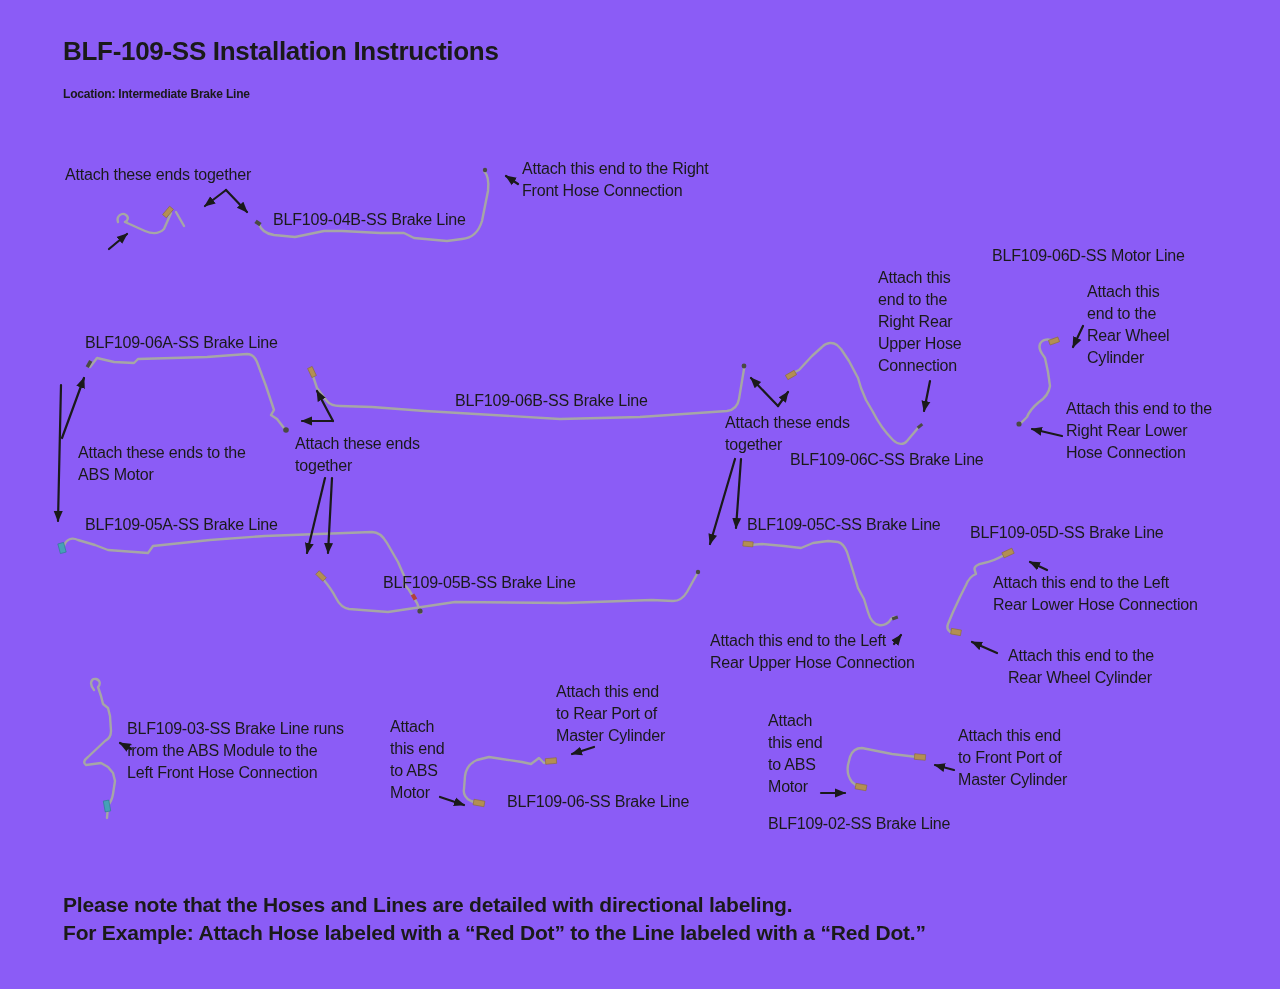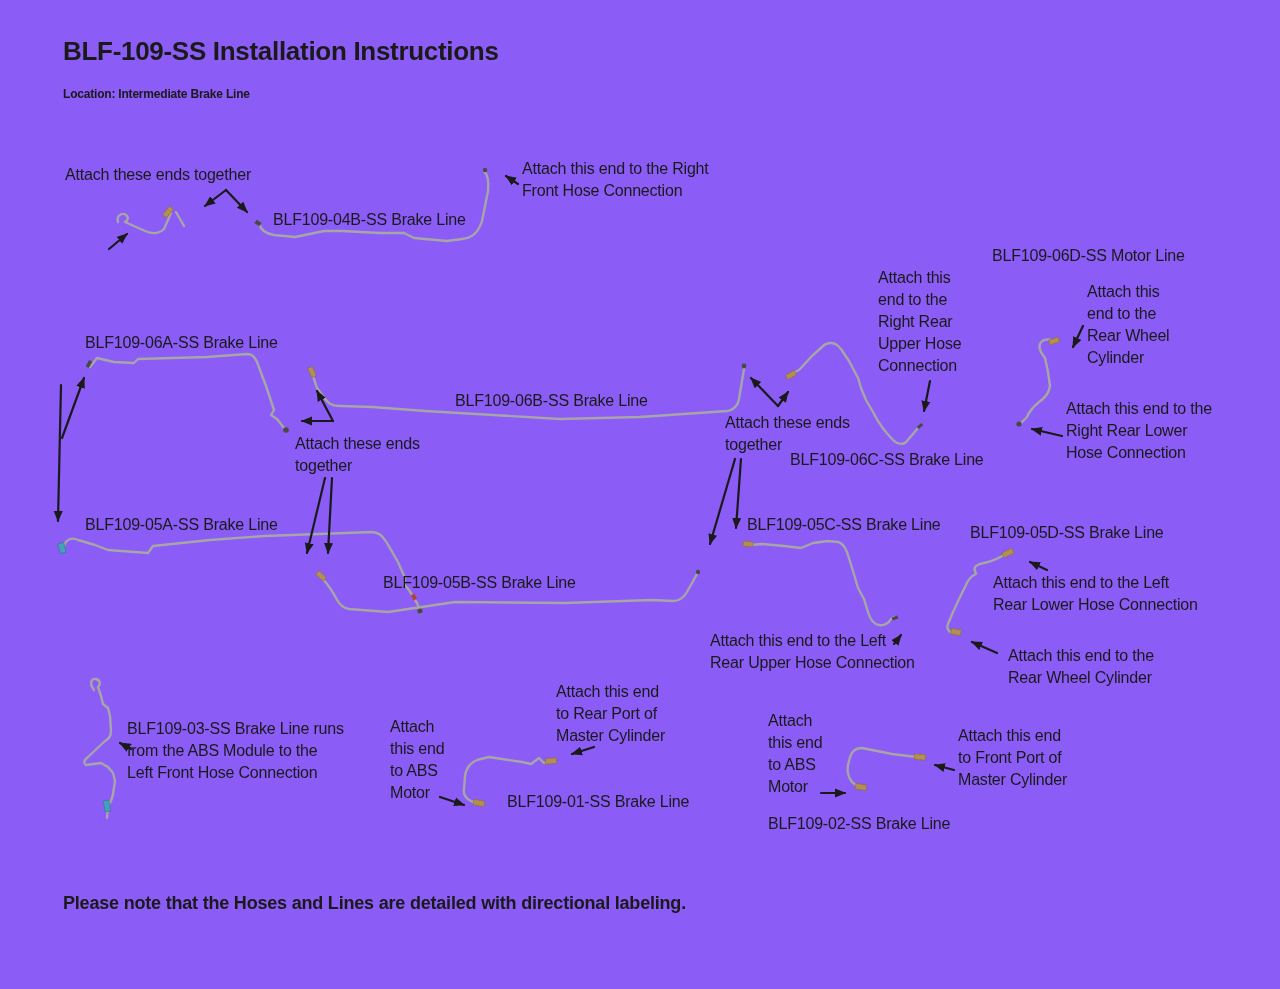--- a/index.html
+++ b/index.html
@@ -16,21 +16,21 @@
     font-size:26px;font-weight:bold;letter-spacing:-0.3px;
     white-space:pre-line;
   }
   .subhead{
     position:absolute;
     font-size:12px;font-weight:bold;letter-spacing:-0.2px;
     white-space:pre-line;
   }
   .note{
     position:absolute;
-    font-size:18px;font-weight:bold;letter-spacing:-0.2px;
+    font-size:21px;font-weight:bold;letter-spacing:-0.2px;
     white-space:pre-line;
   }
   .lbl{
     position:absolute;
     font-size:16px;line-height:22px;letter-spacing:-0.2px;
     white-space:pre-line;
   }
   #diagram-svg{position:absolute;left:0;top:0;}
   .brake-line{
     fill:none;
@@ -148,20 +148,22 @@
 Cylinder</div>
   <div class="lbl" style="left:878px;top:267px">Attach this
 end to the
 Right Rear
 Upper Hose
 Connection</div>
   <div class="lbl" style="left:85px;top:332px">BLF109-06A-SS Brake Line</div>
   <div class="lbl" style="left:455px;top:390px">BLF109-06B-SS Brake Line</div>
   <div class="lbl" style="left:295px;top:433px">Attach these ends
 together</div>
+  <div class="lbl" style="left:78px;top:442px">Attach these ends to the
+ABS Motor</div>
   <div class="lbl" style="left:725px;top:412px">Attach these ends
 together</div>
   <div class="lbl" style="left:790px;top:449px">BLF109-06C-SS Brake Line</div>
   <div class="lbl" style="left:1066px;top:398px">Attach this end to the
 Right Rear Lower
 Hose Connection</div>
   <div class="lbl" style="left:85px;top:514px">BLF109-05A-SS Brake Line</div>
   <div class="lbl" style="left:747px;top:514px">BLF109-05C-SS Brake Line</div>
   <div class="lbl" style="left:970px;top:522px">BLF109-05D-SS Brake Line</div>
   <div class="lbl" style="left:383px;top:572px">BLF109-05B-SS Brake Line</div>
@@ -174,25 +176,26 @@
   <div class="lbl" style="left:556px;top:681px">Attach this end
 to Rear Port of
 Master Cylinder</div>
   <div class="lbl" style="left:127px;top:718px">BLF109-03-SS Brake Line runs
 from the ABS Module to the
 Left Front Hose Connection</div>
   <div class="lbl" style="left:390px;top:716px">Attach
 this end
 to ABS
 Motor</div>
-  <div class="lbl" style="left:507px;top:791px">BLF109-01-SS Brake Line</div>
+  <div class="lbl" style="left:507px;top:791px">BLF109-06-SS Brake Line</div>
   <div class="lbl" style="left:768px;top:710px">Attach
 this end
 to ABS
 Motor</div>
   <div class="lbl" style="left:958px;top:725px">Attach this end
 to Front Port of
 Master Cylinder</div>
   <div class="lbl" style="left:768px;top:813px">BLF109-02-SS Brake Line</div>
 
   <div class="note" style="left:63px;top:893px">Please note that the Hoses and Lines are detailed with directional labeling.</div>
+  <div class="note" style="left:63px;top:921px">For Example: Attach Hose labeled with a “Red Dot” to the Line labeled with a “Red Dot.”</div>
 
 </div>
 
 </body></html>

